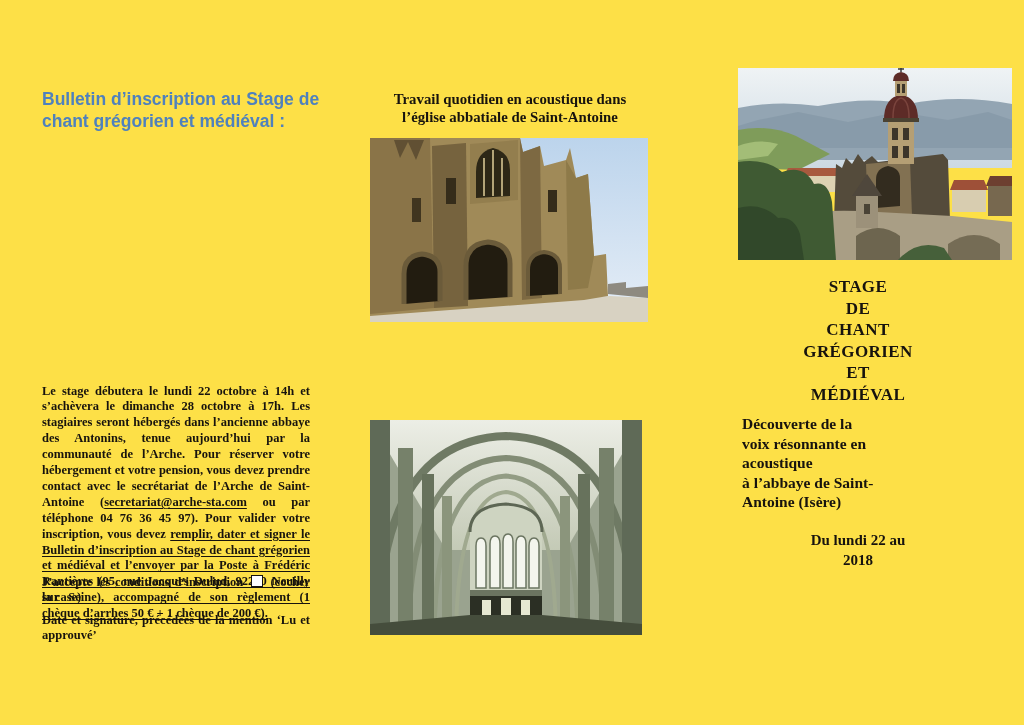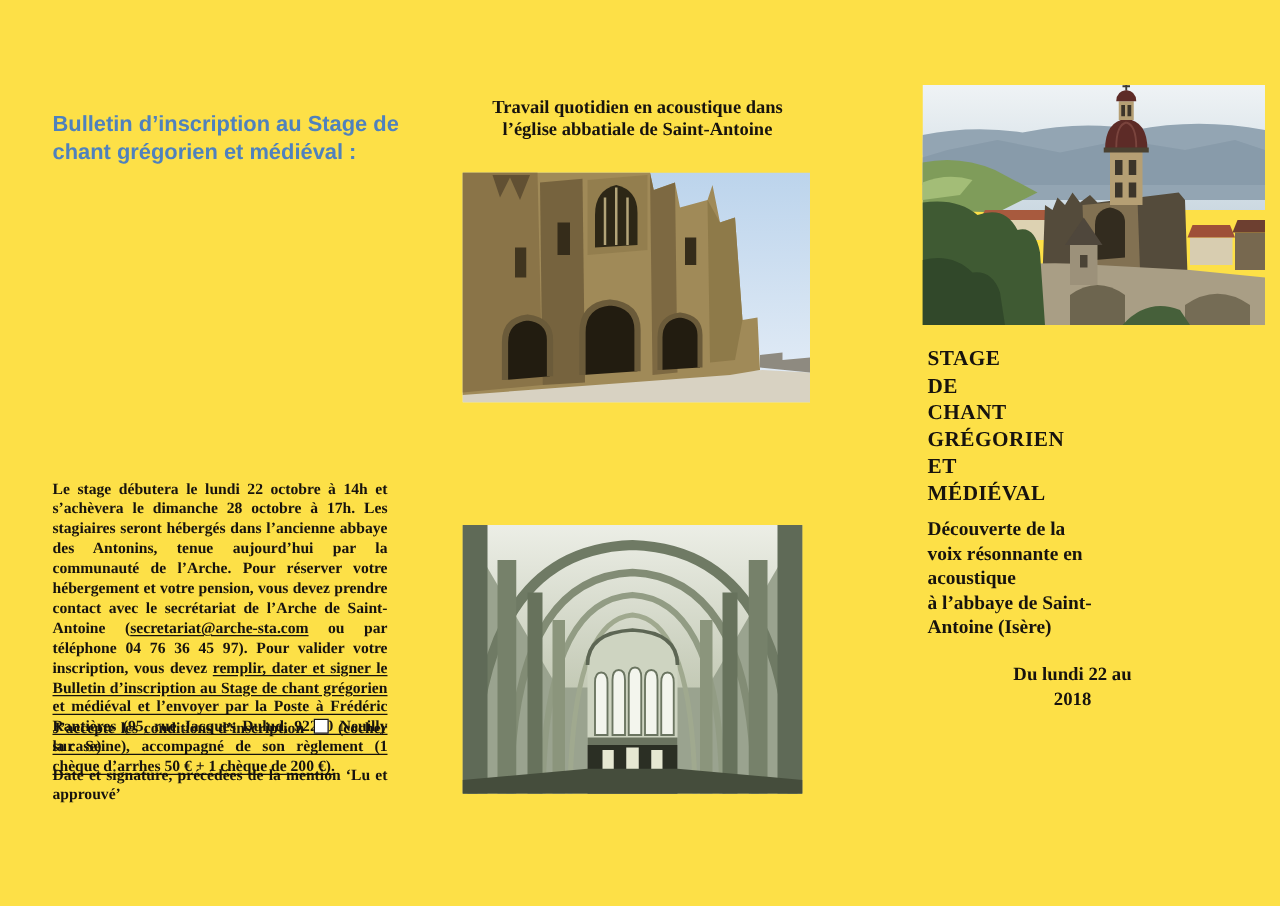--- a/index.html
+++ b/index.html
@@ -18,29 +18,29 @@
         font-weight:700;font-size:12.5px;line-height:15.9px;text-align:justify;}
   .u{text-decoration:underline;text-underline-offset:2px;}
   .accept{position:absolute;left:42px;top:562px;width:268px;
           font-weight:700;font-size:12.5px;line-height:15.8px;text-align:justify;}
   .cbx{display:inline-block;width:10px;height:10px;border:1.4px solid #17130e;
        vertical-align:-1px;margin:0 3px;background:#fff;}
   .signature{position:absolute;left:42px;top:600px;width:268px;
              font-weight:700;font-size:12.5px;line-height:15.8px;text-align:justify;}
 
   
-  .mid-title{position:absolute;left:355px;top:78px;width:310px;text-align:center;
+  .mid-title{position:absolute;left:355px;top:91px;width:310px;text-align:center;
              font-weight:700;font-size:14.8px;line-height:17.5px;}
   .photo{position:absolute;display:block;}
   .photo-facade{left:370px;top:138px;width:278px;height:184px;}
   .photo-nave{left:370px;top:420px;width:272px;height:215px;}
   .photo-abbey{left:738px;top:68px;width:274px;height:192px;}
 
   
-  .stage-title{position:absolute;left:742px;top:276px;width:232px;
+  .stage-title{position:absolute;left:742px;top:276px;width:232px;text-align:center;
                font-weight:700;font-size:17px;line-height:21.5px;letter-spacing:.4px;}
   .subtitle{position:absolute;left:742px;top:414px;width:232px;text-align:left;
             font-weight:700;font-size:15.5px;line-height:19.5px;}
   .dates{position:absolute;left:742px;top:531px;width:232px;text-align:center;
          font-weight:700;font-size:15px;line-height:19.5px;}
 </style>
 </head>
 <body>
 
 <div class="page">

